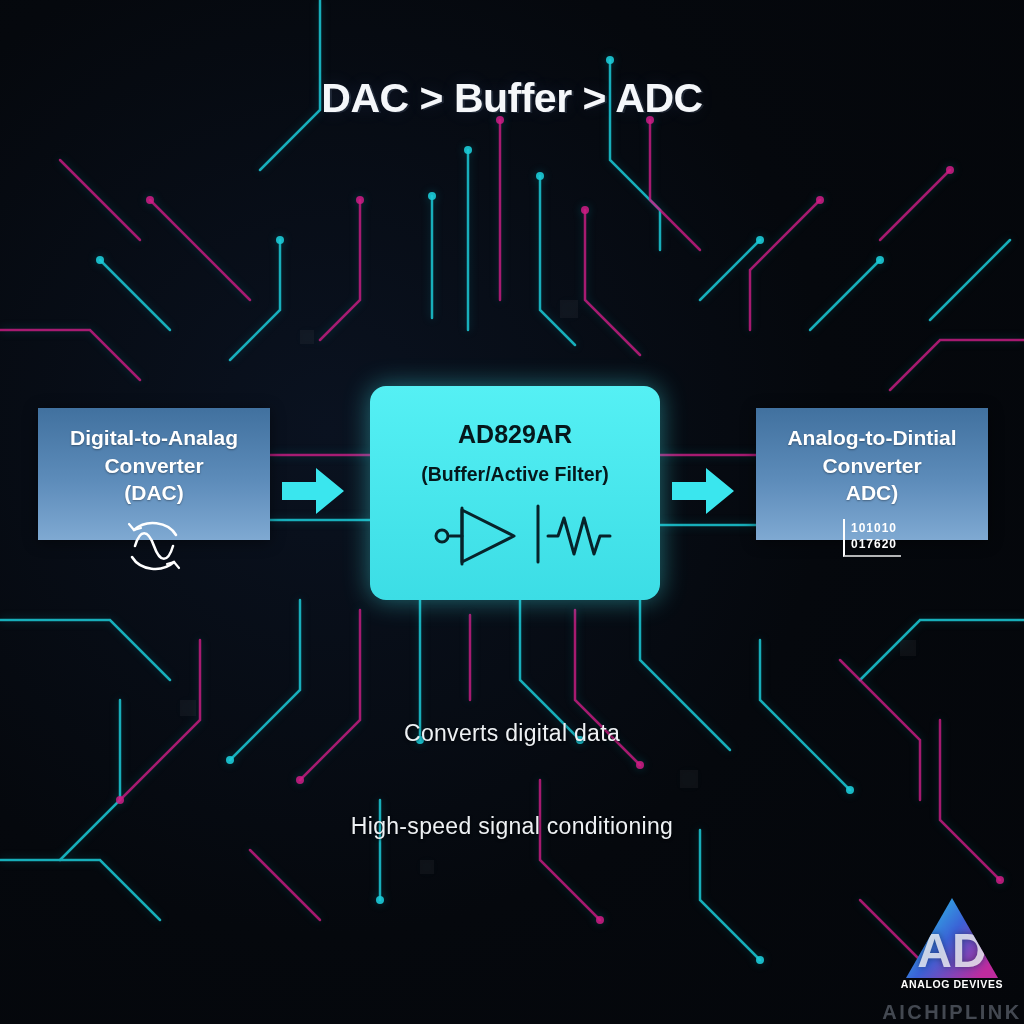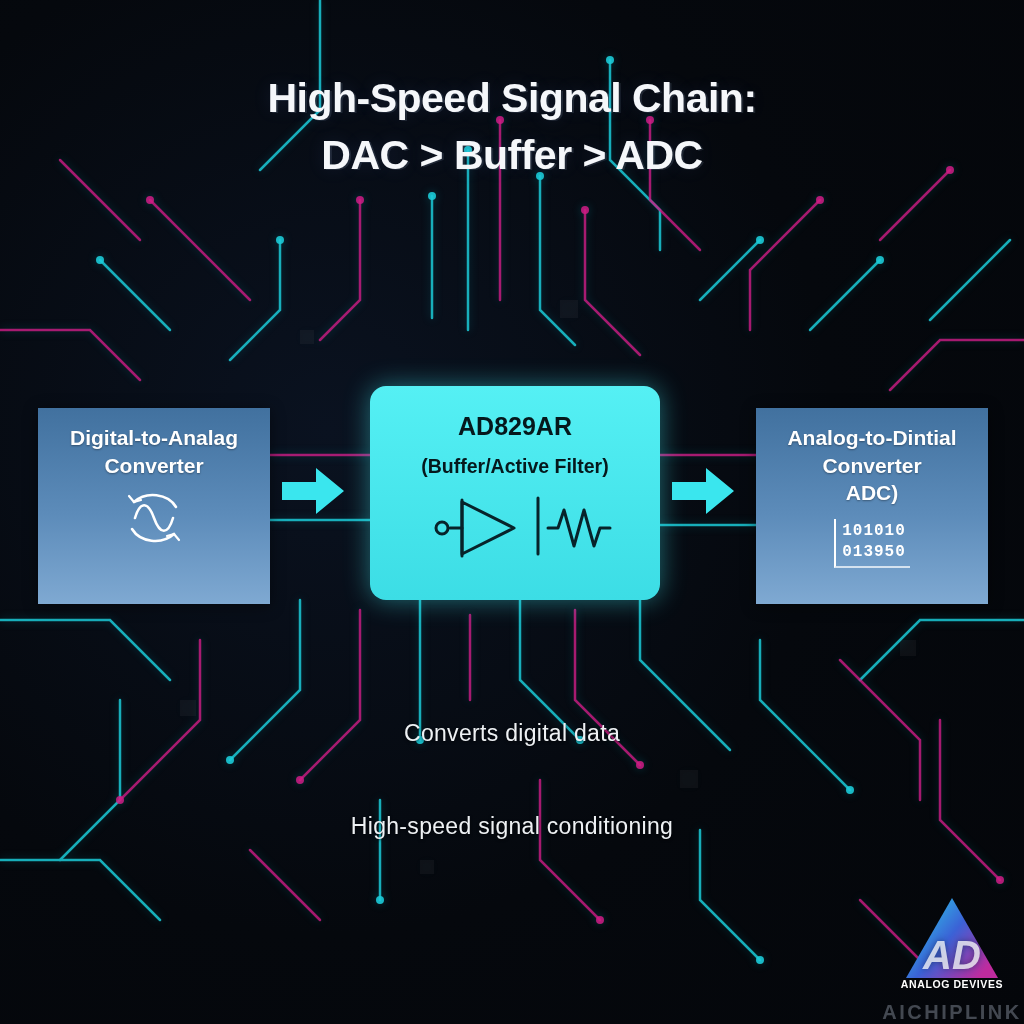--- a/index.html
+++ b/index.html
@@ -9,43 +9,43 @@
     font-family:"Liberation Sans", sans-serif;
   }
   svg.circuit{position:absolute;inset:0;filter:drop-shadow(0 0 4px rgba(0,225,240,.25));}
   .title{
     position:absolute;top:70px;left:0;right:0;text-align:center;
     color:#f5f7fa;font-weight:700;font-size:41px;line-height:1.38;letter-spacing:-0.5px;
     text-shadow:2px 1px 0 rgba(200,220,255,.12), 0 0 18px rgba(120,160,255,.12);
   }
   .block{position:absolute;text-align:center;color:#fff;font-weight:700;}
   .block.side{
-    width:232px;height:196px;padding-top:16px;box-sizing:border-box;
+    width:232px;height:132px;padding-top:16px;box-sizing:border-box;
     background:linear-gradient(180deg,#41719f 0%,#5d8cba 55%,#7fa9d2 100%);
     box-shadow:0 2px 14px rgba(0,0,0,.45);
   }
   .block.side .line{font-size:21px;line-height:1.32;text-shadow:0 1px 2px rgba(0,0,0,.35);}
   #dac-block{left:38px;top:408px;}
   #adc-block{left:756px;top:408px;}
   .block.center{
     left:370px;top:386px;width:290px;height:214px;border-radius:16px;box-sizing:border-box;
     background:linear-gradient(180deg,#55f0f4 0%,#3cdde5 100%);
     color:#05181c;box-shadow:0 0 26px rgba(64,230,238,.45);
-    padding-top:26px;
+    padding-top:34px;
   }
   .block.center .line1{font-size:25px;font-weight:800;}
   .block.center .line2{font-size:19.5px;font-weight:700;margin-top:14px;}
   .icon-wrap{display:block;margin-top:10px;}
   .binary-box{
     display:inline-block;margin-top:12px;text-align:left;
     border-left:2px solid #fff;border-bottom:2px solid rgba(255,255,255,.7);
     padding:2px 4px 3px 6px;
   }
   .binary-box .row{
-    font-family:Liberation Mono, monospace;font-size:16px;line-height:1.3;
+    font-family:Liberation Sans, sans-serif;font-size:12px;line-height:1.3;
     color:#fff;font-weight:700;letter-spacing:1px;
   }
   .arrow{position:absolute;top:468px;}
   #arrow-left{left:282px;}
   #arrow-right{left:672px;}
   .caption{
     position:absolute;left:50%;transform:translateX(-50%);white-space:nowrap;
     color:#eef1f4;font-size:23px;font-weight:400;letter-spacing:.3px;
     text-shadow:0 1px 3px rgba(0,0,0,.6);
   }
@@ -54,21 +54,21 @@
   #caption-adc{top:928px;}
   .logo{position:absolute;left:886px;top:898px;width:132px;height:122px;text-align:center;}
   .logo-triangle{
     position:relative;width:92px;height:80px;margin:0 auto;
     background:linear-gradient(130deg,#2ad0ea 8%,#3b62d6 48%,#bf2b9e 88%);
     clip-path:polygon(50% 0%,100% 100%,0% 100%);
     box-shadow:0 0 18px rgba(60,120,230,.35);
   }
   .logo-letters{
     position:absolute;left:0;right:0;bottom:0;
-    font-size:40px;font-weight:800;font-style:italic;
+    font-size:48px;font-weight:800;
     color:rgba(255,255,255,.75);text-shadow:0 0 6px rgba(20,40,80,.6);margin-top:10px;
   }
   .logo-name{
     position:relative;z-index:2;
     font-size:10.5px;font-weight:700;letter-spacing:.6px;color:#ffffff;
   }
   .logo-watermark{
     position:absolute;z-index:1;left:-6px;right:-6px;bottom:-4px;
     font-size:20px;font-weight:600;letter-spacing:2.5px;
     color:rgba(170,182,198,.38);
@@ -164,27 +164,27 @@
       <circle cx="950" cy="170" r="4"></circle>
         <circle cx="300" cy="780" r="4"></circle>
       <circle cx="640" cy="765" r="4"></circle>
         <circle cx="120" cy="800" r="4"></circle>
       <circle cx="1000" cy="880" r="4"></circle>
         <circle cx="600" cy="920" r="4"></circle>
     </g>
   </svg>
 
   <div class="title">
-    <div>High-Speed Signal Chain:</div>
     <div>DAC &gt; Buffer &gt; ADC</div>
   </div>
 
   <div class="block side" id="dac-block">
     <div class="line">Digital-to-Analag</div>
     <div class="line">Converter</div>
+    <div class="line">(DAC)</div>
     <span class="icon-wrap">
       <svg width="66" height="58" viewBox="0 0 66 58" fill="none" stroke="#ffffff" stroke-width="2.6" stroke-linecap="round">
         <path d="M14 29 C19 12, 27 12, 33 29 S47 46, 52 29"></path>
         <path d="M55 18 A26 22 0 0 0 13 13"></path>
         <path d="M11 40 A26 22 0 0 0 53 45"></path>
         <path d="M13 13 L8 7 M13 13 L20 11" stroke-width="2.2"></path>
         <path d="M53 45 L58 51 M53 45 L46 47" stroke-width="2.2"></path>
       </svg>
     </span>
   </div>
@@ -215,21 +215,21 @@
       <polygon points="0,14 34,14 34,0 62,23 34,46 34,32 0,32" fill="#3ae6ee"></polygon>
     </svg>
   </span>
 
   <div class="block side" id="adc-block">
     <div class="line">Analog-to-Dintial</div>
     <div class="line">Converter</div>
     <div class="line">ADC)</div>
     <span class="binary-box">
       <div class="row">101010</div>
-      <div class="row">013950</div>
+      <div class="row">017620</div>
     </span>
   </div>
 
   <div class="caption" id="caption-dac">Converts digital data</div>
   <div class="caption" id="caption-buffer">High-speed signal conditioning</div>
 
   <div class="logo">
     <div class="logo-triangle">
       <div class="logo-letters">AD</div>
     </div>

